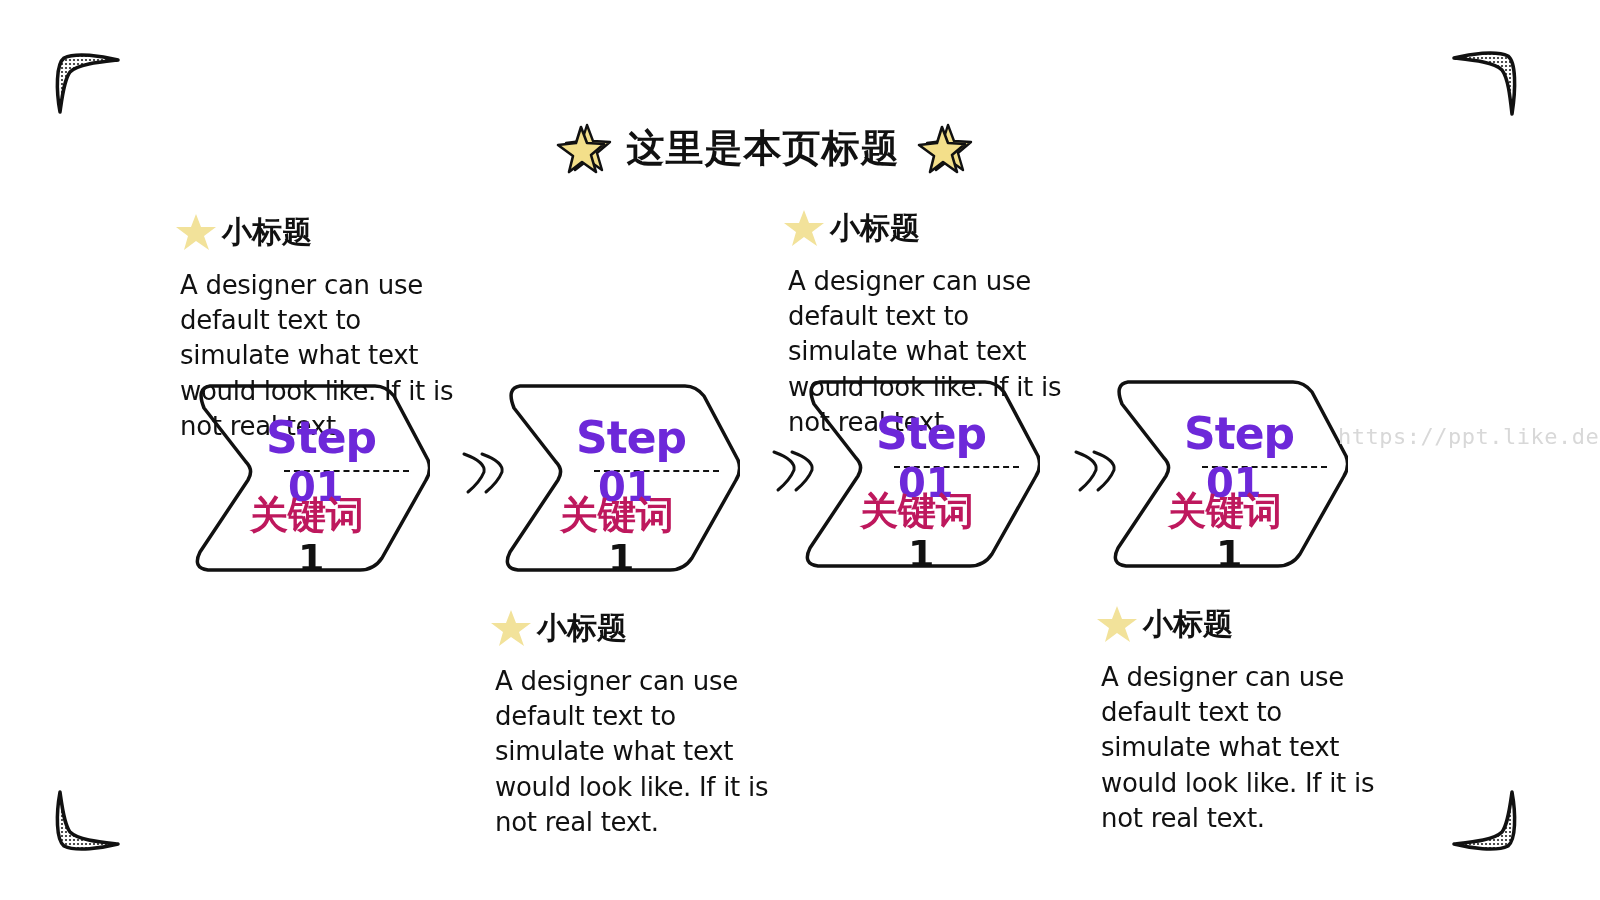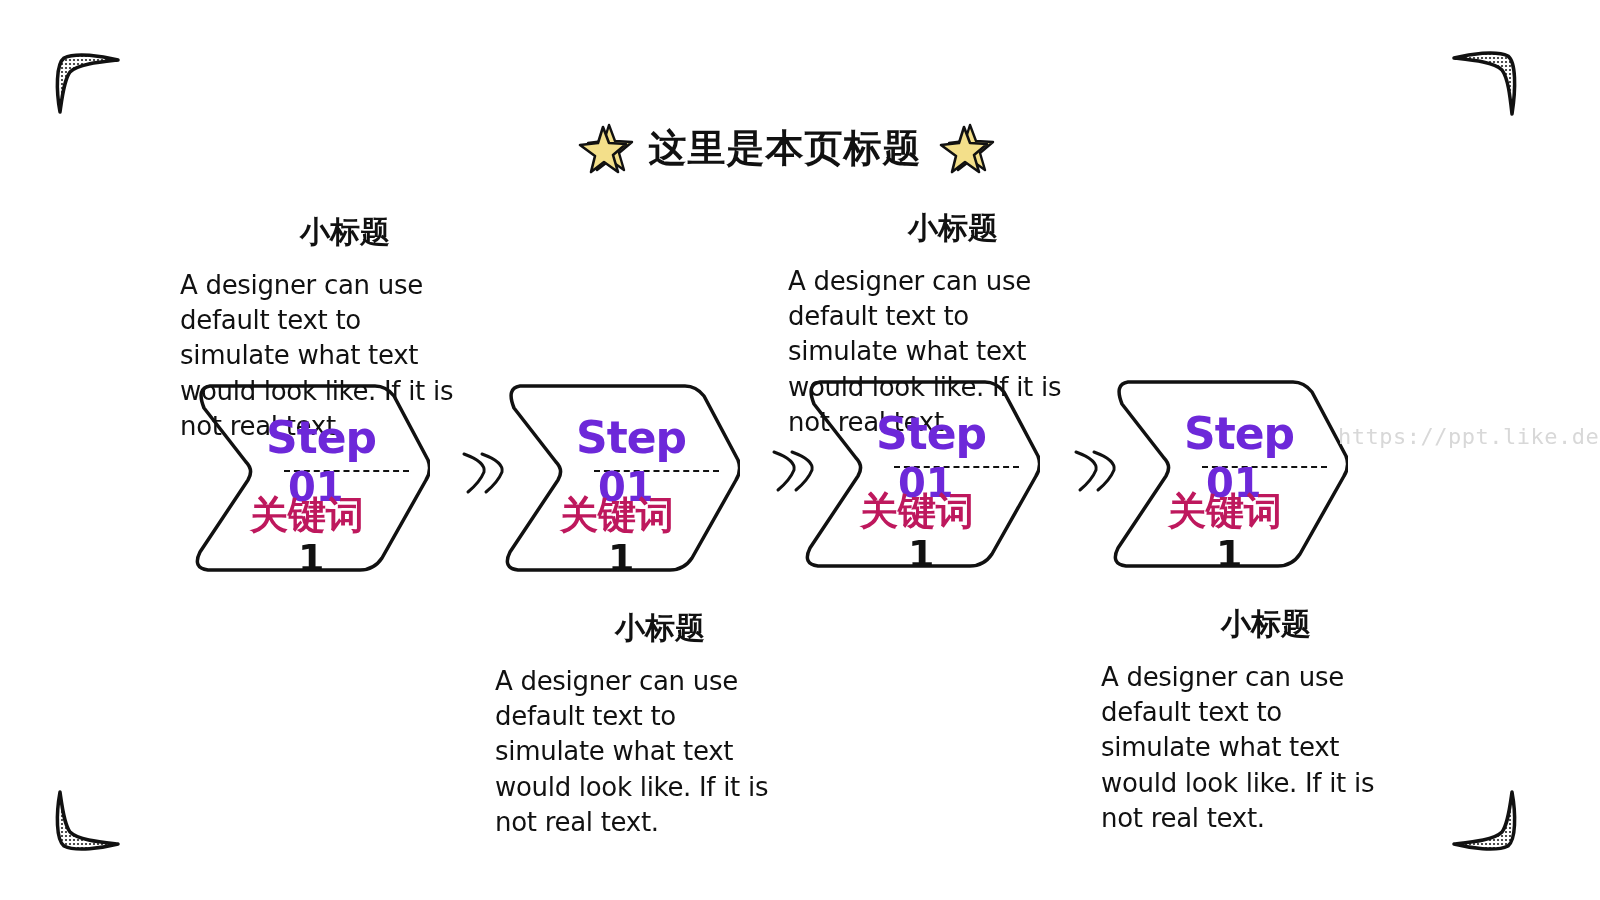--- a/index.html
+++ b/index.html
@@ -4,30 +4,30 @@
   <style>
     html, body { margin:0; padding:0; }
     body {
       width:1600px; height:900px; overflow:hidden; position:relative;
       background:#ffffff;
       font-family: "DejaVu Sans", sans-serif;
       color:#111;
     }
     .corner { position:absolute; width:70px; height:70px; }
     .title-wrap {
-      position:absolute; left:565px; top:118px; width:440px; height:60px;
+      position:absolute; left:543px; top:118px; width:440px; height:60px;
       display:flex; align-items:center; justify-content:center; gap:14px;
     }
     .title-text {
       font-family: "DejaVu Sans", sans-serif; font-weight:bold; font-size:38px;
       letter-spacing:1px; color:#111;
     }
     .title-star { width:60px; height:54px; }
     .note { position:absolute; width:330px; }
-    .note-head { display:flex; align-items:center; height:36px;flex-direction:column; }
+    .note-head { display:flex; align-items:center; height:36px; }
     .note-star { width:44px; height:40px; margin-right:4px; margin-left:-6px; }
     .note-title { font-weight:bold; font-size:30px; line-height:36px; color:#111; }
     .note-body {
       font-family: "DejaVu Sans", sans-serif; font-size:26px; line-height:35.2px;
       color:#111; white-space:pre-line; margin-top:18px; letter-spacing:-0.3px;
     }
     .step { position:absolute; width:240px; height:200px; }
     .step svg.chev { position:absolute; left:0; top:0; }
     .step-label {
       position:absolute; font-weight:bold; font-size:44px; color:#6d28d9; letter-spacing:-1px;

